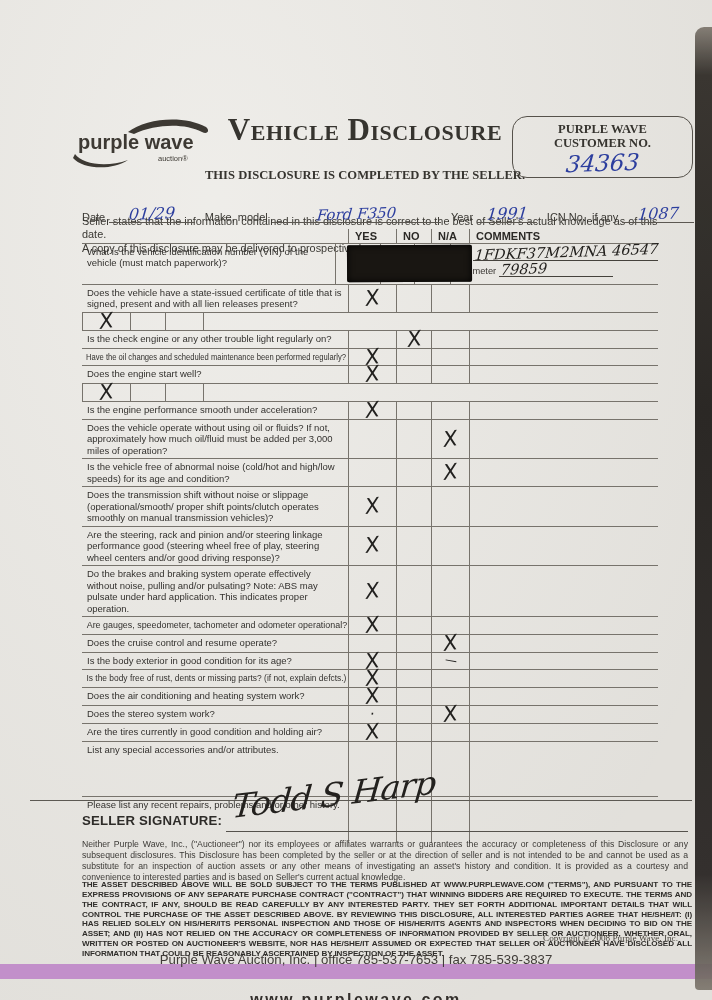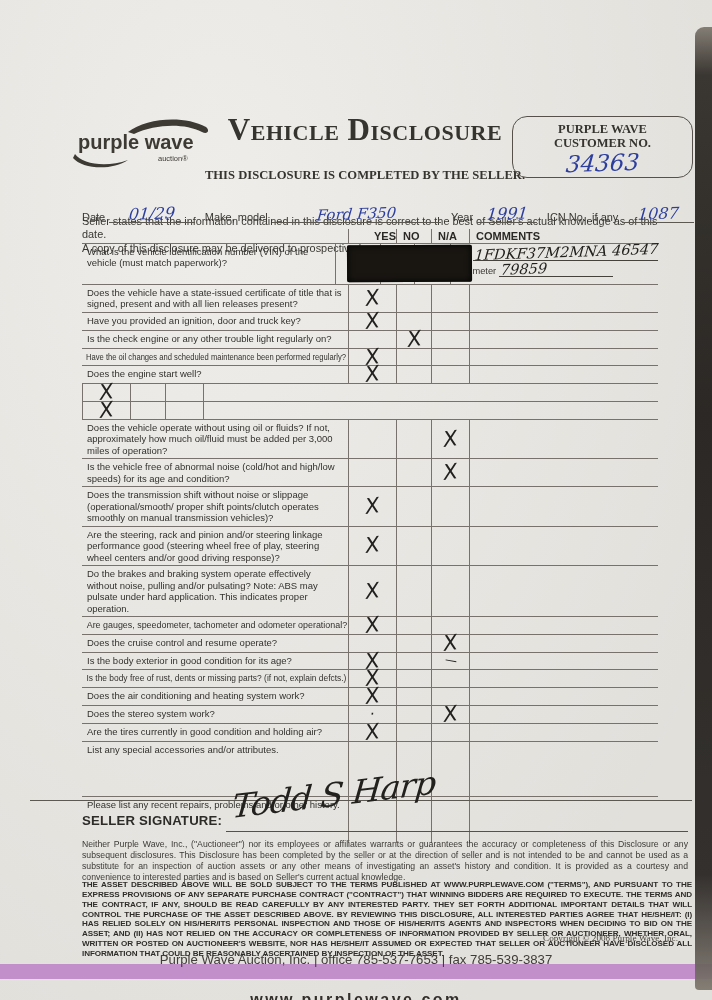--- a/index.html
+++ b/index.html
@@ -37,21 +37,21 @@
   .u{display:inline-block;border-bottom:1px solid #5c5852;text-align:center;}
   .fv-date{width:86px;} .fv-make{width:170px;} .fv-year{width:60px;} .fv-icn{width:72px;}
   .fields .hw{font-size:16px;}
   
   #qtable{position:absolute;left:82px;top:227px;width:576px;font-size:9.5px;}
   .trow{display:flex;border-top:1px solid #77736c;min-height:16.5px;position:relative;}
   .trow.thead{border-top:none;min-height:16px;align-items:flex-end;}
   .tc{box-sizing:border-box;}
   .cq{width:266px;padding:2px 6px 2px 5px;line-height:1.21;color:#33312e;}
   .fit{white-space:nowrap;transform-origin:0 50%;}
-  .cyes{width:48px;text-align:right;} .cno{width:35px;} .cna{width:38px;} .ccm{flex:1;overflow:visible;}
+  .cyes{width:48px;} .cno{width:35px;} .cna{width:38px;} .ccm{flex:1;overflow:visible;}
   .bl{border-left:1px solid #77736c;}
   .ans{display:flex;align-items:center;justify-content:center;position:relative;}
   .hcell{font-weight:bold;font-size:11px;color:#2b2926;padding:1px 0 1px 6px;display:block;}
   .mk{font-family:"DejaVu Sans",sans-serif;font-size:21px;line-height:.8;color:#22211f;
       transform:rotate(-7deg) skewX(-10deg);pointer-events:none;}
   .mk-dash{font-size:12px;transform:rotate(10deg);}
   .mk-dot{font-size:15px;}
   .vinrow{min-height:40px;}
   .vin-line{white-space:nowrap;font-size:9.3px;color:#3a3733;padding:1px 0 0 4px;}
   .vin-line .hw{font-size:14.5px;}
@@ -142,21 +142,20 @@
       <div class="trow">
         <div class="tc cq">Does the vehicle have a state-issued certificate of title that is signed, present and with all lien releases present?</div>
         <div class="tc bl ans cyes">
           <span class="mk">X</span>
         </div>
         <div class="tc bl ans cno"></div>
         <div class="tc bl ans cna"></div>
         <div class="tc bl ccm"></div>
       </div>
       <div class="trow">
-        <div class="tc cq fit">Have you provided an ignition, door and truck key?</div>
         <div class="tc bl ans cyes">
           <span class="mk">X</span>
         </div>
         <div class="tc bl ans cno"></div>
         <div class="tc bl ans cna"></div>
         <div class="tc bl ccm"></div>
       </div>
       <div class="trow">
         <div class="tc cq fit">Is the check engine or any other trouble light regularly on?</div>
         <div class="tc bl ans cyes"></div>
@@ -186,20 +185,21 @@
       </div>
       <div class="trow">
         <div class="tc bl ans cyes">
           <span class="mk">X</span>
         </div>
         <div class="tc bl ans cno"></div>
         <div class="tc bl ans cna"></div>
         <div class="tc bl ccm"></div>
       </div>
       <div class="trow">
+        <div class="tc cq fit">Is the engine performance smooth under acceleration?</div>
         <div class="tc bl ans cyes">
           <span class="mk">X</span>
         </div>
         <div class="tc bl ans cno"></div>
         <div class="tc bl ans cna"></div>
         <div class="tc bl ccm"></div>
       </div>
       <div class="trow">
         <div class="tc cq">Does the vehicle operate without using oil or fluids?  If not, approximately how much oil/fluid must be added per 3,000 miles of operation?</div>
         <div class="tc bl ans cyes"></div>

